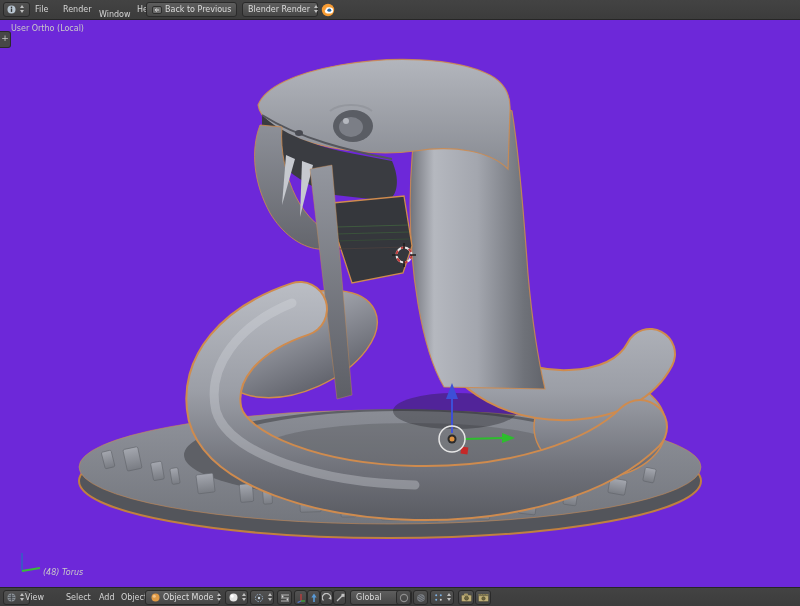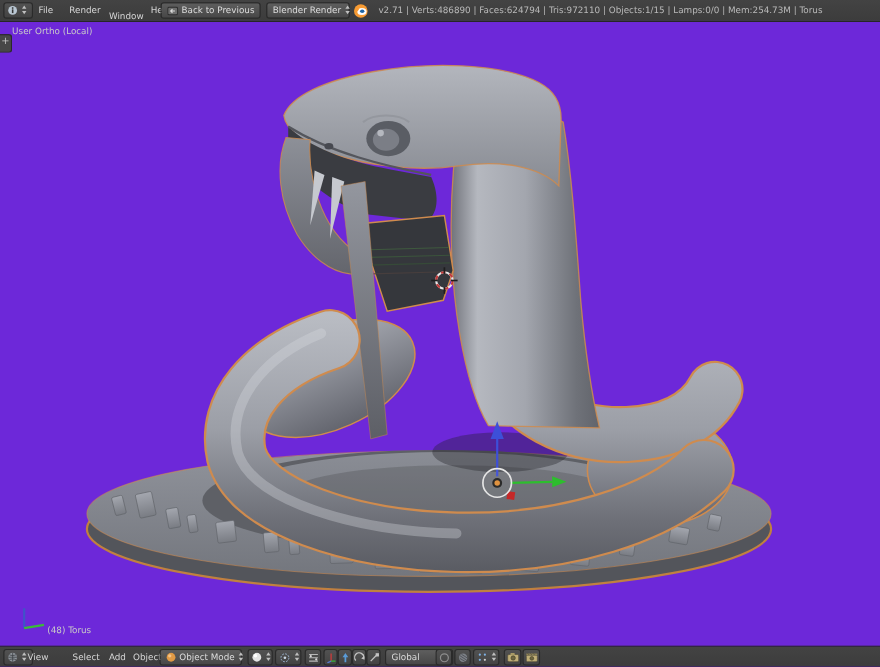--- a/index.html
+++ b/index.html
@@ -19,21 +19,21 @@
   .arrs{width:7px;height:9px;position:relative;flex:0 0 auto;}
   .arrs::before{content:"";position:absolute;left:1px;top:0;
         border-left:2.5px solid transparent;border-right:2.5px solid transparent;border-bottom:3.5px solid #c0c0c0;}
   .arrs::after{content:"";position:absolute;left:1px;top:5px;
         border-left:2.5px solid transparent;border-right:2.5px solid transparent;border-top:3.5px solid #c0c0c0;}
   .micro{display:inline-block;flex:0 0 auto;}
   
   #scene{position:absolute;top:19px;left:0;}
   .vplabel{position:absolute;color:#c9c9c9;font-size:8px;white-space:nowrap;}
   #viewlabel{left:11px;top:24px;}
-  #objlabel{left:43px;top:568px;}
+  #objlabel{left:43px;top:568px;font-style:italic;}
   #shelfplus{position:absolute;left:0;top:31px;width:10px;height:15px;background:#474747;
              border:1px solid #2a2a2a;border-left:none;border-radius:0 3px 3px 0;
              color:#c5c5c5;font-size:9px;line-height:13px;text-align:center;}
 </style>
 </head>
 <body>
 <div id="app">
 
 <div class="bar" id="topbar">
   <div class="btn flat" style="left:3px;width:27px;padding:0 3px;">
@@ -70,23 +70,20 @@
     <span class="arrs"></span>
   </div>
 
   <svg class="micro" style="position:absolute;left:321px;top:3px;" width="14" height="14" viewBox="0 0 14 14">
     <circle cx="7" cy="7" r="6.2" fill="#f79b33"></circle>
     <ellipse cx="8" cy="7.4" rx="4.2" ry="3.2" fill="#fdfdfd"></ellipse>
     <ellipse cx="8.3" cy="7.2" rx="2" ry="1.6" fill="#1f65a6"></ellipse>
     <path d="M1.2,6.2 L6,4.6 L4,7.5 Z" fill="#f79b33"></path>
   </svg>
 
-  <div class="menu" style="left:339px;color:#b9b9b9;">
-    <span>v2.71 | Verts:486890 | Faces:624794 | Tris:972110 | Objects:1/15 | Lamps:0/0 | Mem:254.73M | Torus</span>
-  </div>
 </div>
 
 <svg id="scene" width="800" height="568" viewBox="0 0 800 568">
   <defs>
     <linearGradient id="gBaseTop" gradientUnits="userSpaceOnUse" x1="0" y1="390" x2="0" y2="526">
       <stop offset="0" stop-color="#90939b"></stop>
           <stop offset="1" stop-color="#6e7178"></stop>
     </linearGradient>
     <linearGradient id="gPlateau" gradientUnits="userSpaceOnUse" x1="0" y1="392" x2="0" y2="478">
       <stop offset="0" stop-color="#8a8d95"></stop>

